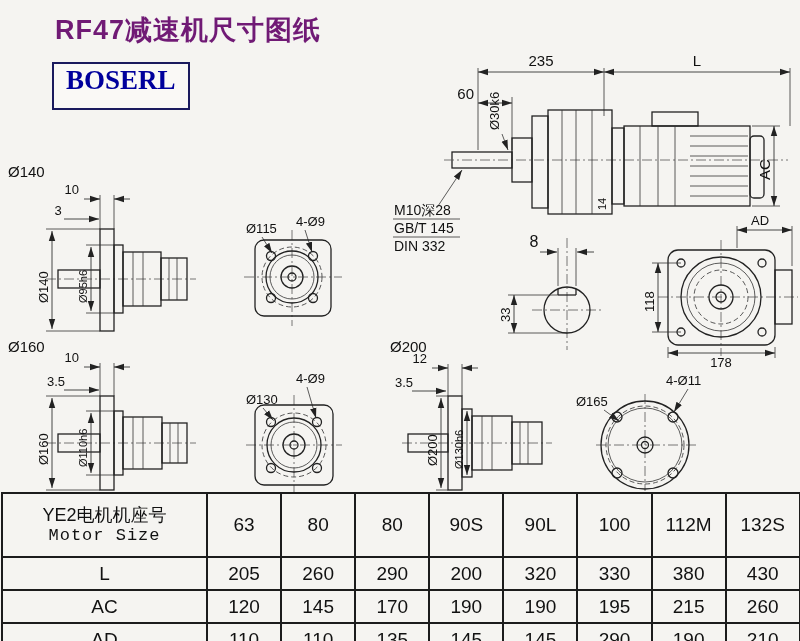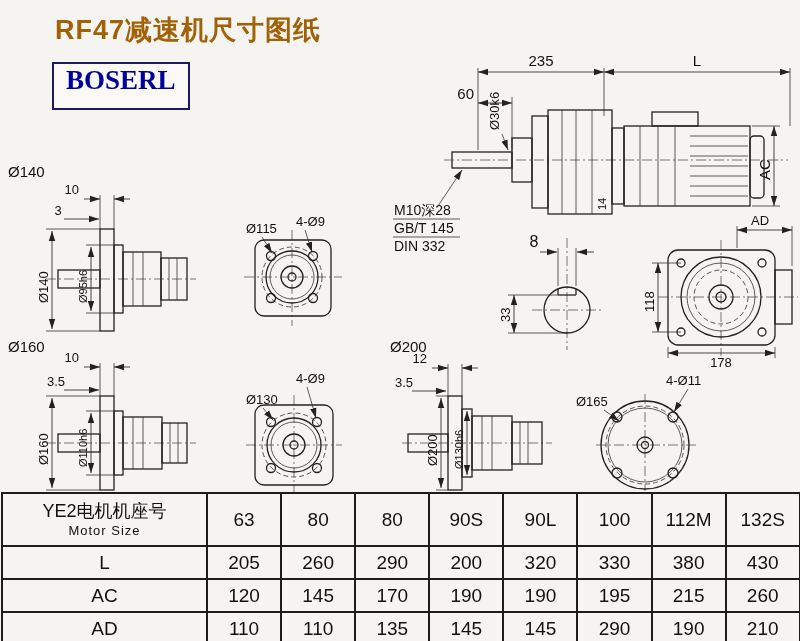--- a/index.html
+++ b/index.html
@@ -9,21 +9,21 @@
     font-family:"Liberation Sans", sans-serif;
     position:relative;
     overflow:hidden;
     color:#111;
   }
   .page { position:absolute; inset:0; }
   svg.drawing { position:absolute; left:0; top:0; }
 
   .title {
     position:absolute; left:55px; top:12px;
-    font-size:27px; font-weight:bold; color:#a16207; letter-spacing:1px;
+    font-size:27px; font-weight:bold; color:#701a75; letter-spacing:1px;
     white-space:nowrap;
   }
   .logo {
     position:absolute; left:52px; top:62px;
     border:2px solid #1b1b5e; padding:1px 12px 12px 12px;
     font-family:"Liberation Serif", serif;
     font-size:27px; font-weight:bold; color:#00009c;
     background:#faf9f6; line-height:1.15;
   }
 
@@ -43,24 +43,24 @@
   table.spec {
     position:absolute; left:1px; top:492px; width:798px; height:149px;
     border-collapse:collapse; table-layout:fixed;
   }
   .spec td {
     border:2px solid #1c1c1c; text-align:center; vertical-align:middle;
     font-size:19px; color:#111; padding:0; background:transparent;
   }
   .spec col.c0 { width:205px; }
   .spec col.cn { width:74.1px; }
-  tr.r-head { height:53px; }
+  tr.r-head { height:64px; }
   tr.r-data { height:33px; }
   .cell-l1 { font-size:18px; line-height:1.25; }
-  .cell-l2 { font-family:Liberation Sans, sans-serif; font-size:13px; line-height:1.2; letter-spacing:1px; }
+  .cell-l2 { font-family:Liberation Mono, monospace; font-size:17px; line-height:1.2; letter-spacing:1px; }
 </style>
 </head>
 <body>
 
 <div class="page">
 
   <svg class="drawing" width="800" height="492" viewBox="0 0 800 492">
     <defs>
       <marker id="ae" markerWidth="11" markerHeight="8" refX="10" refY="4" orient="auto" markerUnits="userSpaceOnUse">
         <path d="M0,0.8 L10,4 L0,7.2 Z" fill="#222"></path>

